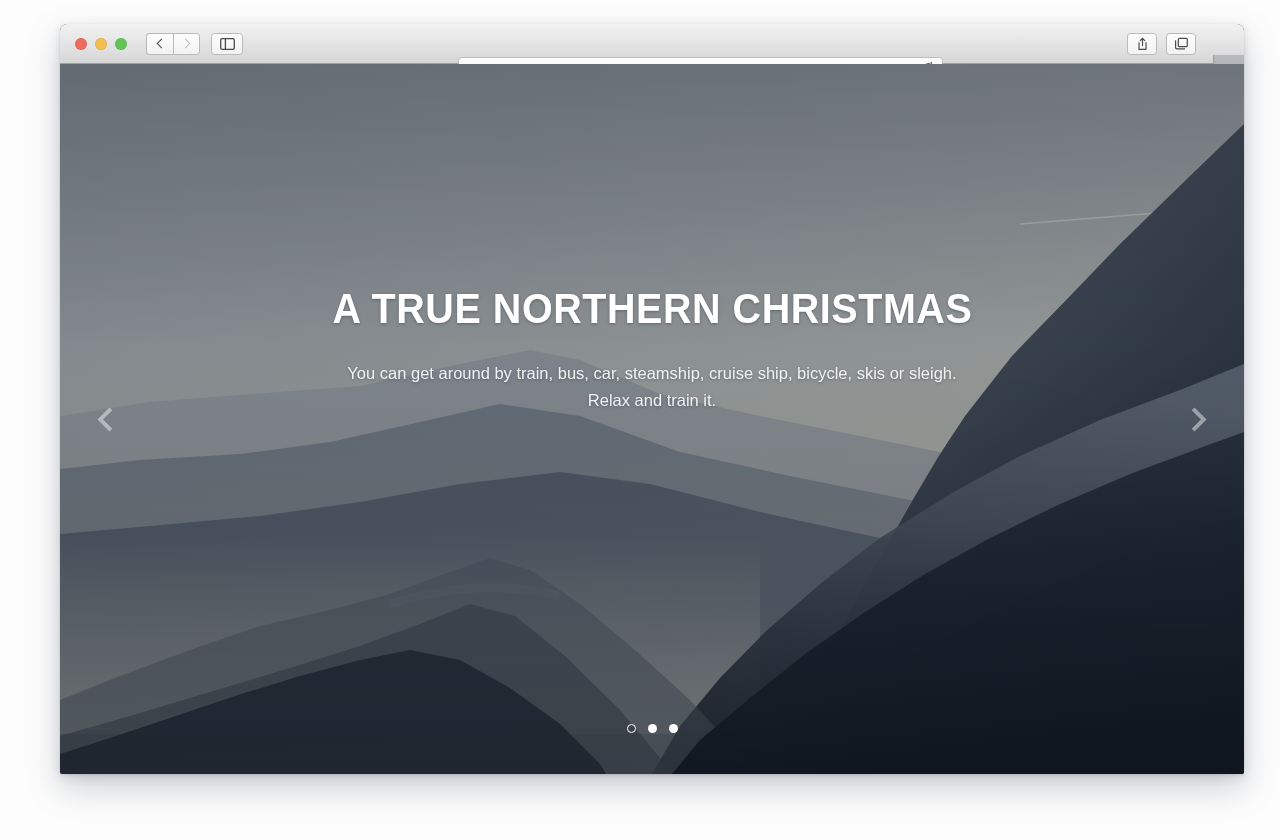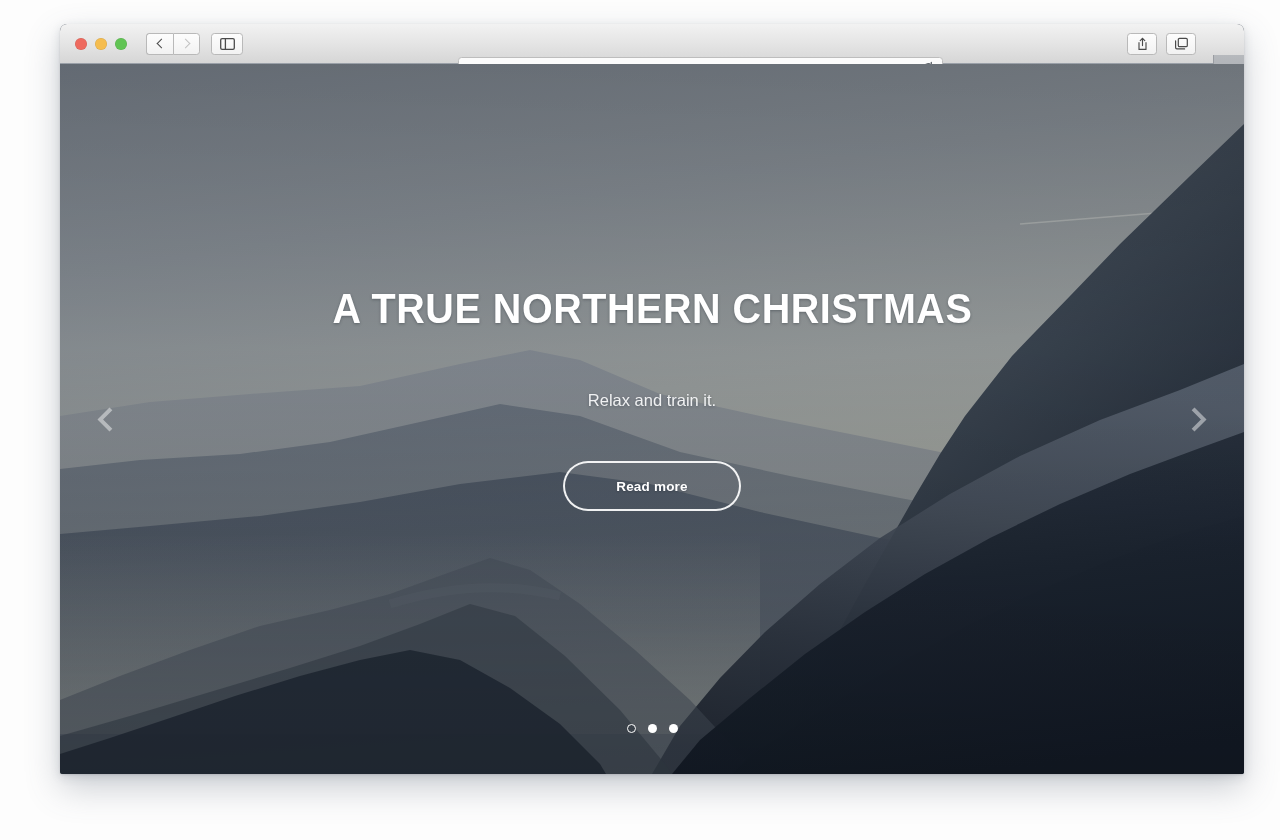--- a/index.html
+++ b/index.html
@@ -270,24 +270,23 @@
     <div class="carousel-arrow" id="carousel-prev">
       <span class="arrow-glyph"></span>
     </div>
     <div class="carousel-arrow" id="carousel-next">
       <span class="arrow-glyph"></span>
     </div>
 
     <div id="hero-content">
       <h1 id="hero-title">A TRUE NORTHERN CHRISTMAS</h1>
       <p id="hero-subtitle">
-        <br>
+        <span>You can get around by train, bus, car, steamship, cruise ship, bicycle, skis or sleigh.</span><br>
         <span>Relax and train it.</span>
       </p>
-      <div id="read-more-button">Read more</div>
     </div>
 
     <div id="carousel-dots">
       <span class="dot dot-hollow"></span>
       <span class="dot dot-filled"></span>
       <span class="dot dot-filled"></span>
     </div>
   </div>
 </div>
 

